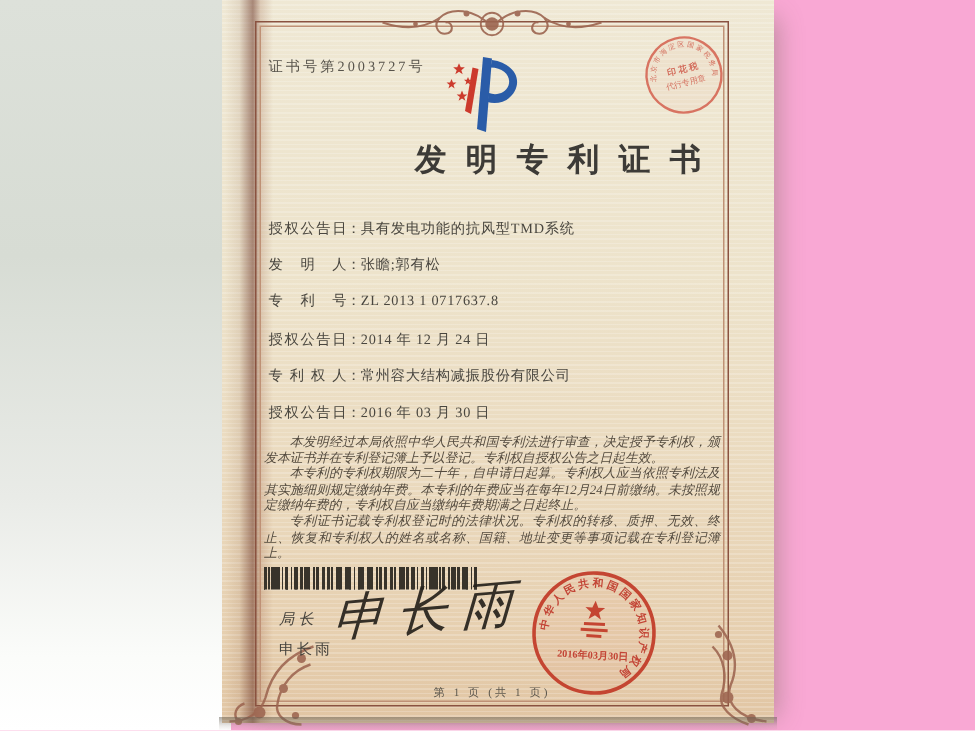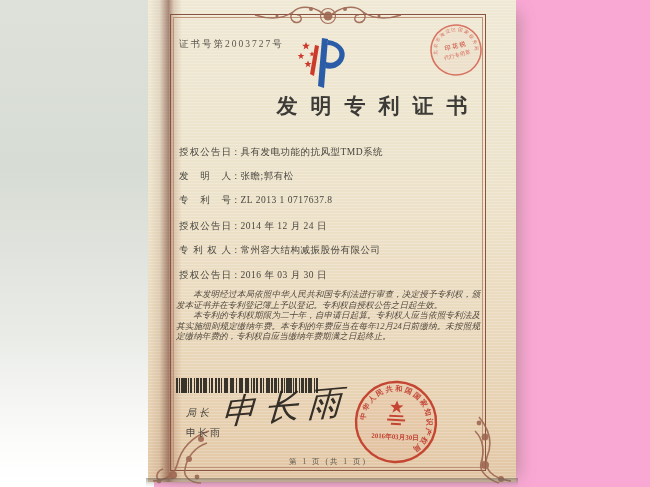--- a/index.html
+++ b/index.html
@@ -153,20 +153,21 @@
     <div class="frow" style="top:24px"><span class="flabel">发明人</span><span>：</span><span class="fvalue">张瞻;郭有松</span></div>
     <div class="frow" style="top:48px"><span class="flabel">专利号</span><span>：</span><span class="fvalue">ZL 2013 1 0717637.8</span></div>
     <div class="frow" style="top:74px"><span class="flabel">授权公告日</span><span>：</span><span class="fvalue">2014 年 12 月 24 日</span></div>
     <div class="frow" style="top:98px"><span class="flabel">专利权人</span><span>：</span><span class="fvalue">常州容大结构减振股份有限公司</span></div>
     <div class="frow" style="top:123px"><span class="flabel">授权公告日</span><span>：</span><span class="fvalue">2016 年 03 月 30 日</span></div>
   </div>
 
   <div class="abs paras">
     <p>本发明经过本局依照中华人民共和国专利法进行审查，决定授予专利权，颁发本证书并在专利登记簿上予以登记。专利权自授权公告之日起生效。</p>
     <p>本专利的专利权期限为二十年，自申请日起算。专利权人应当依照专利法及其实施细则规定缴纳年费。本专利的年费应当在每年12月24日前缴纳。未按照规定缴纳年费的，专利权自应当缴纳年费期满之日起终止。</p>
+    <p>专利证书记载专利权登记时的法律状况。专利权的转移、质押、无效、终止、恢复和专利权人的姓名或名称、国籍、地址变更等事项记载在专利登记簿上。</p>
   </div>
 
   <div class="abs barcode"></div>
 
   <div class="abs sig-title">局长</div>
   <div class="abs sig-name">申长雨</div>
   <div class="abs sig-hand">申长雨</div>
 
   <svg class="abs seal" viewBox="0 0 90 90">
     <defs>

